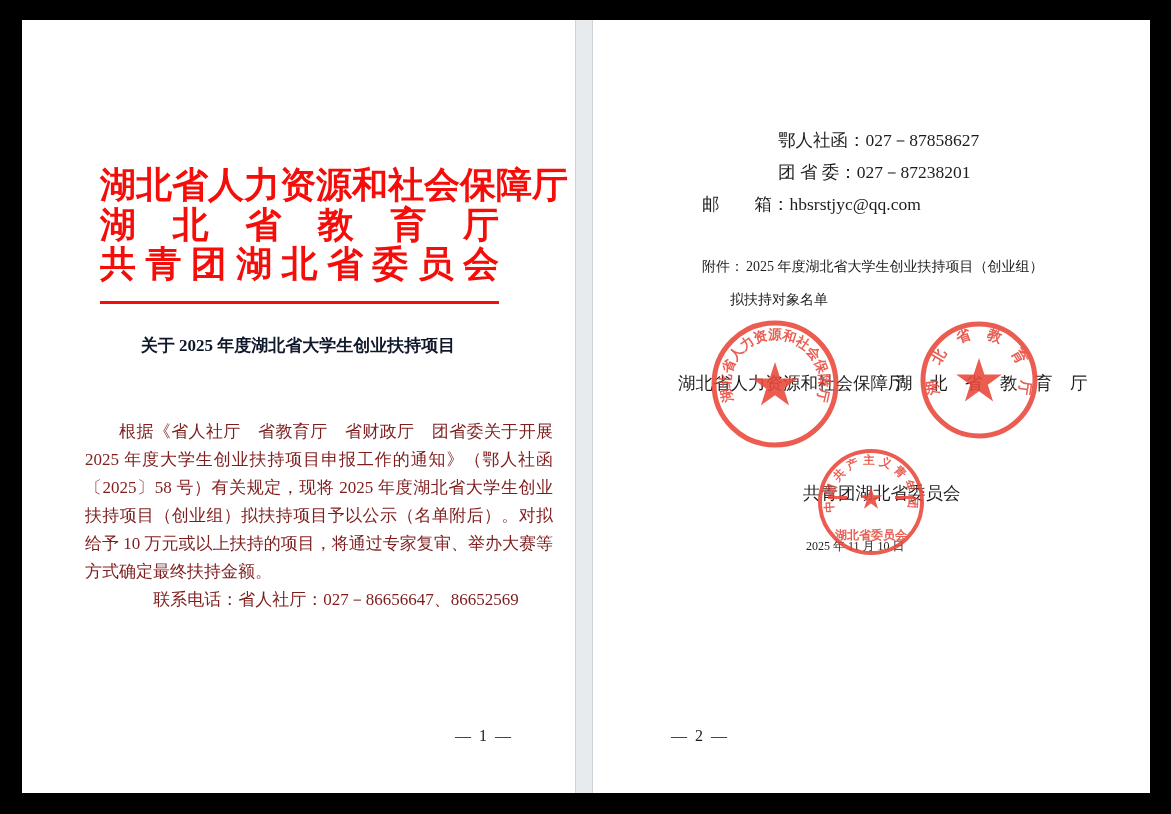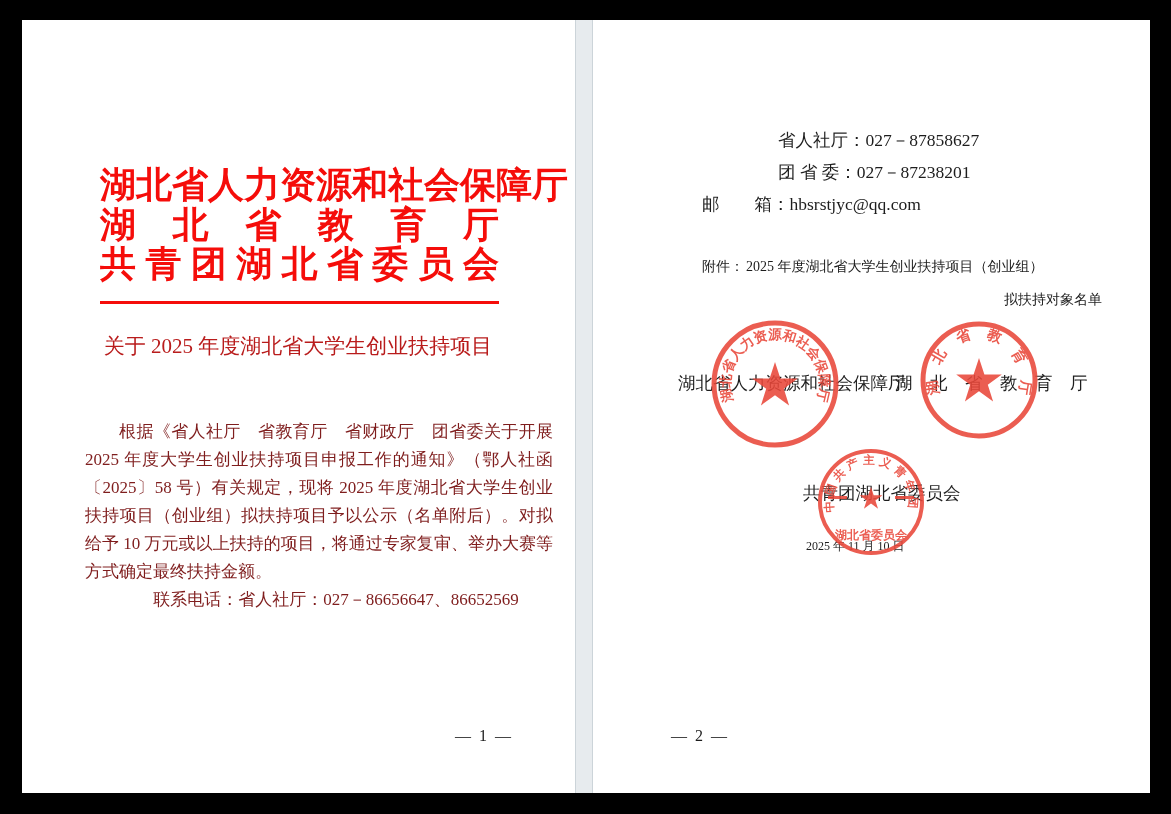--- a/index.html
+++ b/index.html
@@ -24,22 +24,22 @@
     position:absolute; left:78px; top:146px; width:399px;
     color:#f50d0a; font-weight:bold; font-size:36px; line-height:39.5px;
   }
   .rh-line { text-align:justify; text-align-last:justify; white-space:nowrap; }
   .red-rule {
     position:absolute; left:78px; top:281px; width:399px; height:3px;
     background:#f50d0a;
   }
   .doc-title {
     position:absolute; left:42px; top:310px; width:468px;
-    text-align:center; color:#b91c1c; font-weight:normal;
-    font-size:21px; line-height:32px;
+    text-align:center; color:#0f172a; font-weight:bold;
+    font-size:17px; line-height:32px;
   }
   .body-text {
     position:absolute; left:63px; top:398px; width:468px;
     color:#7f1d1d; font-size:17px; line-height:28px; text-align:justify;
   }
   .body-text p { margin:0; text-indent:2em; }
   .body-text p.last { text-align:center; }
 
   .page-num {
     position:absolute; top:706px; color:#1d1d1d; font-size:16px; line-height:20px;
@@ -52,21 +52,21 @@
   .contact-block {
     position:absolute; left:109px; top:104px;
     color:#1d1d1d; font-size:17.5px; line-height:32px;
   }
   .c-line.lg { margin-left:76px; }
   .attach-block {
     position:absolute; left:109px; top:230px; width:400px;
     color:#1d1d1d; font-size:14px; line-height:33px;
   }
   .a-label { display:inline-block; width:44px; }
-  .a-line2 { margin-left:48px;text-align:right; }
+  .a-line2 { margin-left:28px; }
 
   .sig-row1 { position:absolute; top:350px; left:0; width:557px; height:26px;
               color:#1d1d1d; font-size:17.5px; line-height:26px; }
   .sig-org1 { position:absolute; left:85px; white-space:nowrap; }
   .sig-org2 { position:absolute; left:302px; white-space:nowrap; }
   .sig-row2 { position:absolute; left:210px; top:460px;
               color:#1d1d1d; font-size:17.5px; line-height:26px; white-space:nowrap; }
   .date-line { position:absolute; left:213px; top:513px;
                color:#1d1d1d; font-size:12px; line-height:26px; white-space:nowrap; }
 
@@ -103,21 +103,21 @@
 
     <div class="page-num pn-right">— 1 —</div>
   </div>
 
   <div class="gap"></div>
 
   <div class="page page-right">
 
     <div class="contact-block">
       <div class="c-line lg">
-        <span>省人社厅：</span><span>027－87858627</span>
+        <span>鄂人社函：</span><span>027－87858627</span>
       </div>
       <div class="c-line lg">
         <span>团 省 委：</span><span>027－87238201</span>
       </div>
       <div class="c-line">
         <span>邮　　箱：</span><span>hbsrstjyc@qq.com</span>
       </div>
     </div>
 
     <div class="attach-block">

